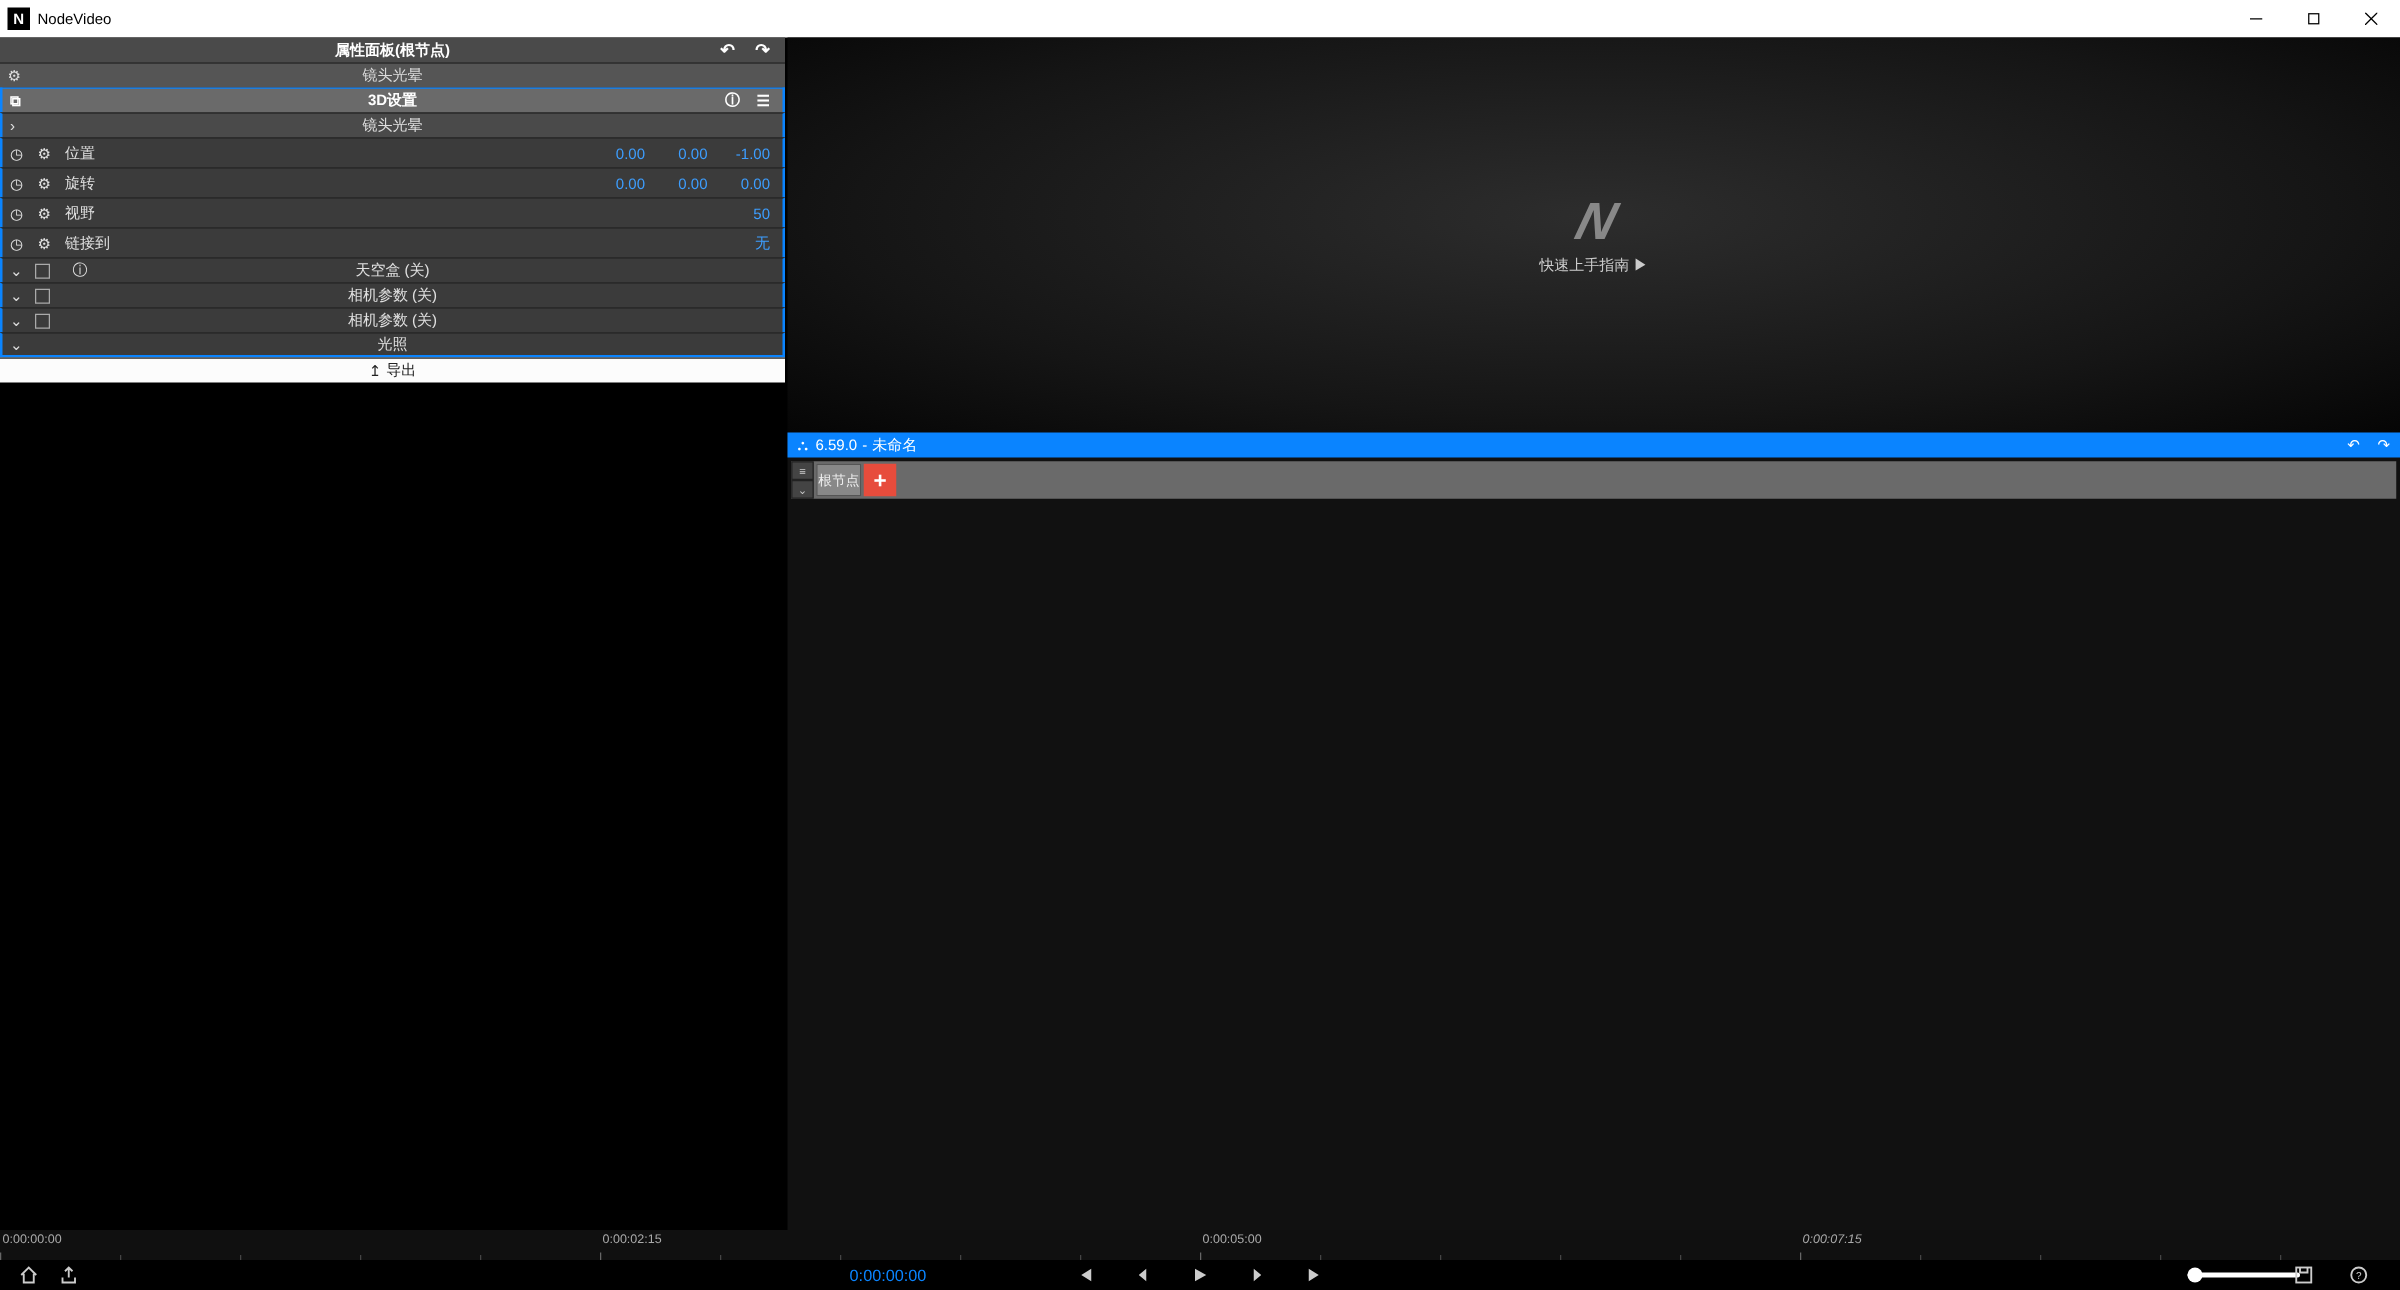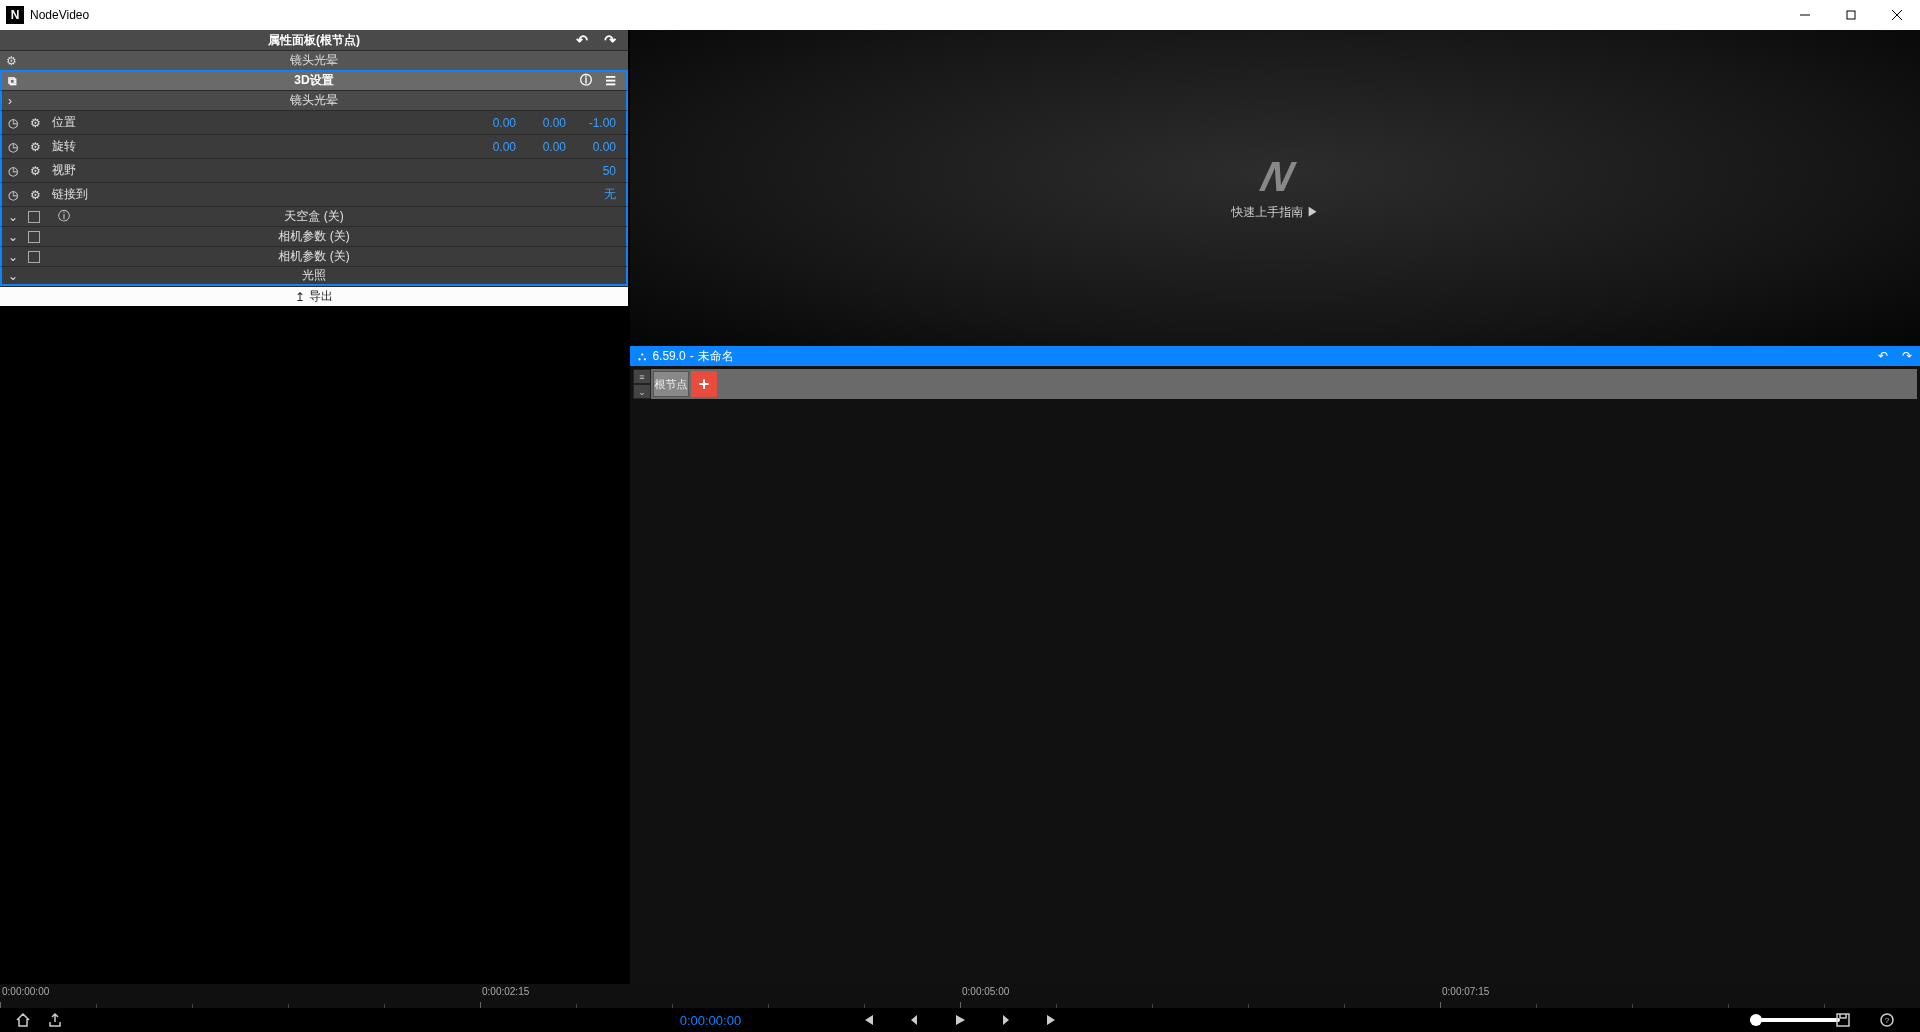--- a/index.html
+++ b/index.html
@@ -233,21 +233,21 @@
       <div class="tick minor" style="left: 576px;"></div>
       <div class="tick minor" style="left: 672px;"></div>
       <div class="tick minor" style="left: 768px;"></div>
       <div class="tick minor" style="left: 864px;"></div>
       <div class="tick-label" style="left: 962px;">0:00:05:00</div>
       <div class="tick" style="left: 960px;"></div>
       <div class="tick minor" style="left: 1056px;"></div>
       <div class="tick minor" style="left: 1152px;"></div>
       <div class="tick minor" style="left: 1248px;"></div>
       <div class="tick minor" style="left: 1344px;"></div>
-      <div class="tick-label" style="left: 1442px;">0:00:07:15</div>
+      <div class="tick-label" style="left: 1442px; font-style: italic;">0:00:07:15</div>
       <div class="tick" style="left: 1440px;"></div>
       <div class="tick minor" style="left: 1536px;"></div>
       <div class="tick minor" style="left: 1632px;"></div>
       <div class="tick minor" style="left: 1728px;"></div>
       <div class="tick minor" style="left: 1824px;"></div>
     </div>
 </div>
 
 <div class="bottombar">
   <div class="btn">

